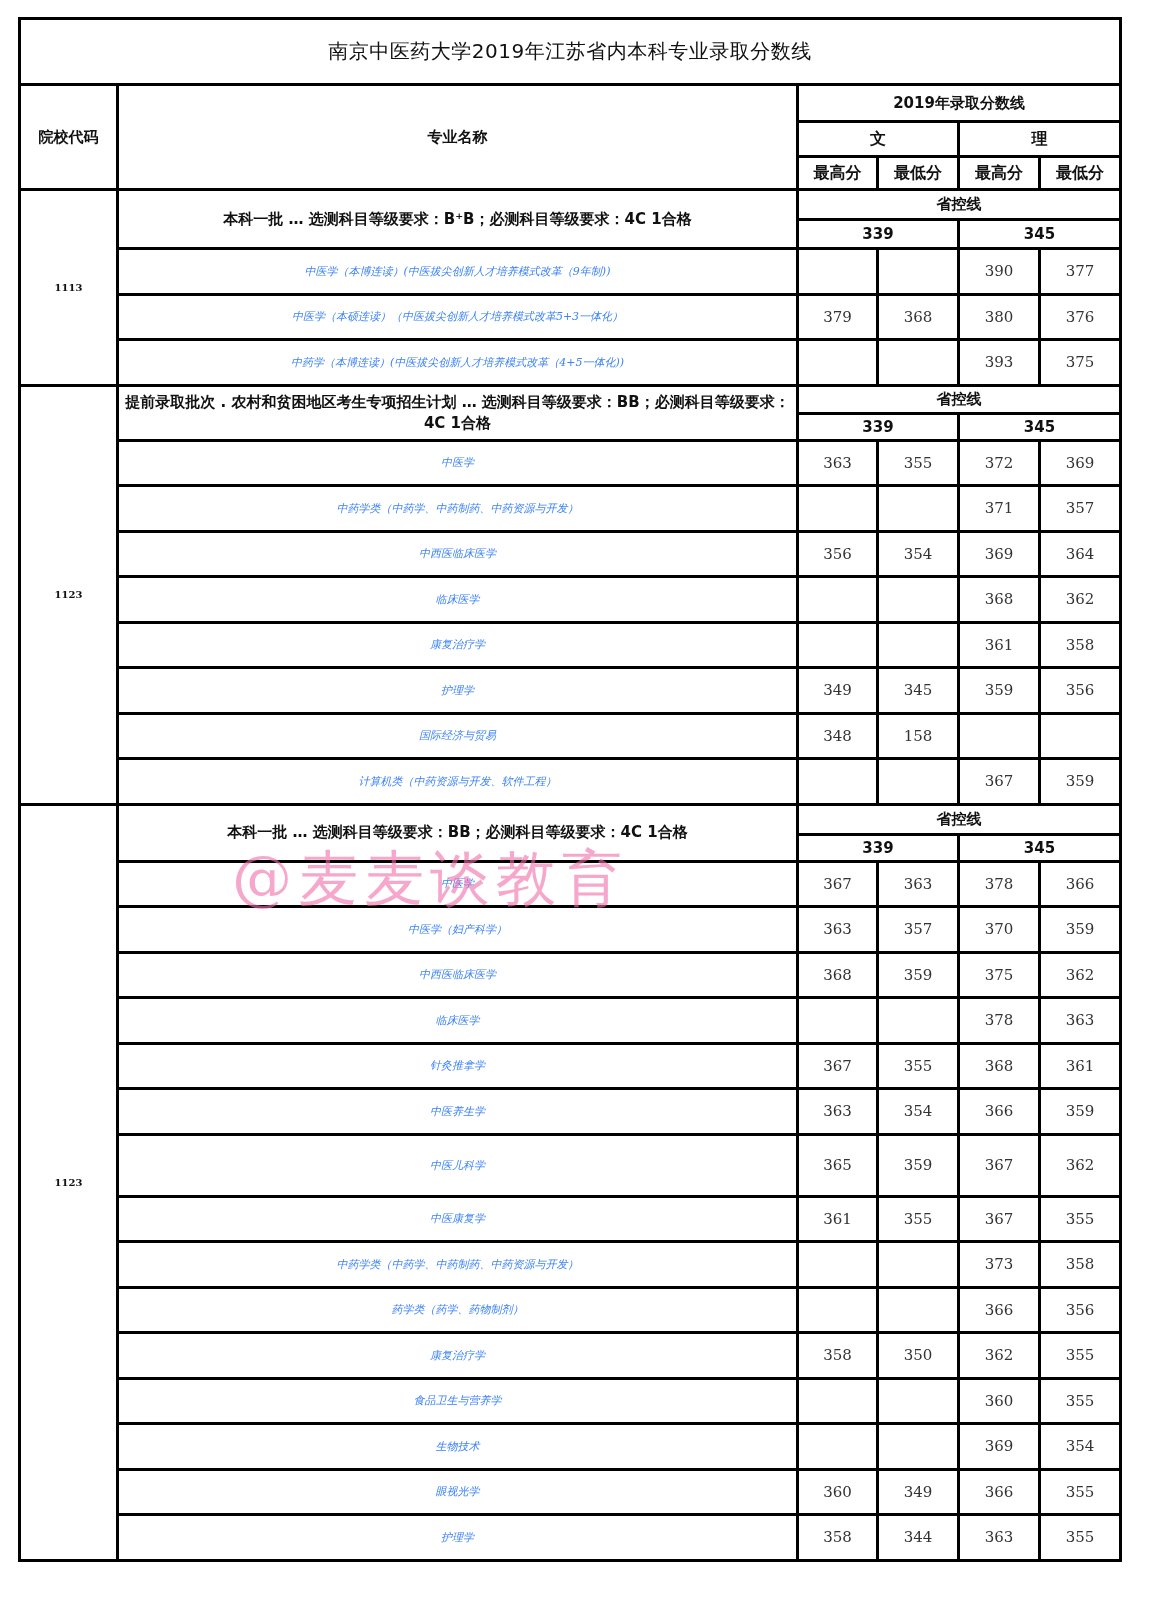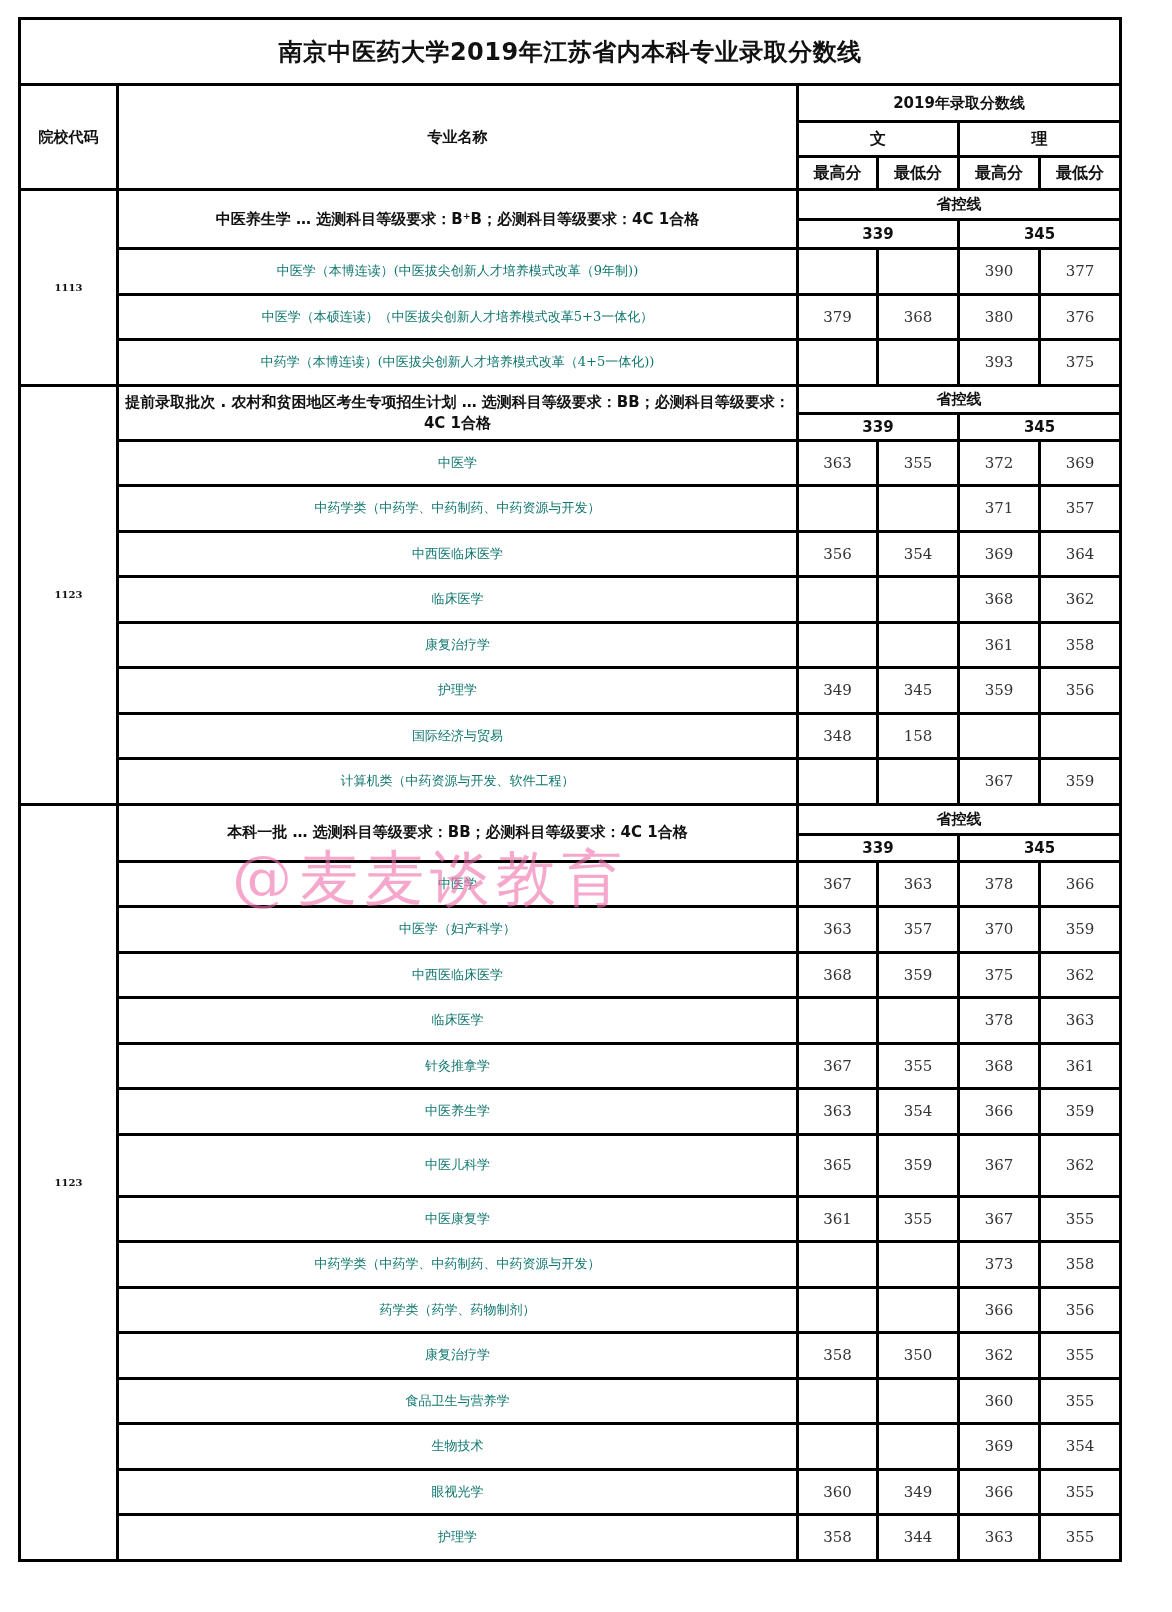--- a/index.html
+++ b/index.html
@@ -3,28 +3,28 @@
 <meta charset="utf-8">
 <style>
   html, body { margin: 0; padding: 0; background: #ffffff; }
   body { width: 1172px; height: 1612px; position: relative; overflow: hidden;
          font-family: "DejaVu Serif", "Liberation Serif", serif; color: #111; }
   .sheet { position: absolute; left: 18px; top: 17px; width: 1101px; }
   table { border-collapse: collapse; table-layout: fixed; width: 1101px; }
   td { border: 3px solid #000; padding: 0; text-align: center; vertical-align: middle;
        overflow: hidden; white-space: nowrap; }
   .title { height: 63px; font-family: "DejaVu Sans", "Liberation Sans", sans-serif;
-           font-weight: bold; font-size: 24px; letter-spacing: 0.5px; }
+           font-weight: normal; font-size: 20px; letter-spacing: 0.5px; }
   .hdr { font-family: "DejaVu Sans", "Liberation Sans", sans-serif; font-weight: bold; font-size: 16px; }
   .hdr-sm { font-family: "DejaVu Sans", "Liberation Sans", sans-serif; font-weight: bold; font-size: 15px; }
   .code { font-weight: bold; font-size: 10px; }
   .batch { font-family: "DejaVu Sans", "Liberation Sans", sans-serif; font-weight: bold;
            font-size: 15px; white-space: normal; line-height: 21px; }
   .ctrl { font-family: "DejaVu Sans", "Liberation Sans", sans-serif; font-weight: bold; font-size: 15px; }
-  .major { font-size: 13px; color: #0f766e; }
+  .major { font-size: 11px; color: #3b82f6; font-style: italic; }
   .num { font-size: 15px; color: #333; }
   .watermark { position: absolute; left: 232px; top: 839px; font-family: "DejaVu Serif", "Liberation Serif", serif;
                font-size: 60px; color: rgba(240, 110, 170, 0.6); letter-spacing: 6px; pointer-events: none;
                -webkit-text-stroke: 0px; font-weight: normal; }
 </style>
 </head>
 <body>
 
 <div class="sheet">
 <table>
@@ -50,21 +50,21 @@
       <td colspan="2" class="hdr">理</td>
     </tr>
     <tr style="height:33px">
       <td class="hdr">最高分</td>
       <td class="hdr">最低分</td>
       <td class="hdr">最高分</td>
       <td class="hdr">最低分</td>
     </tr>
   <tr style="height: 30px;">
           <td rowspan="5" class="code">1113</td>
-          <td rowspan="2" class="batch">中医养生学 … 选测科目等级要求：B⁺B；必测科目等级要求：4C 1合格</td>
+          <td rowspan="2" class="batch">本科一批 … 选测科目等级要求：B⁺B；必测科目等级要求：4C 1合格</td>
           <td colspan="4" class="ctrl">省控线</td>
         </tr>
         <tr style="height: 29px;">
           <td colspan="2" class="ctrl">339</td>
           <td colspan="2" class="ctrl">345</td>
         </tr>
         <tr style="height: 45.5px;">
           <td class="major">中医学（本博连读）(中医拔尖创新人才培养模式改革（9年制))</td>
           <td class="num"></td>
           <td class="num"></td>

